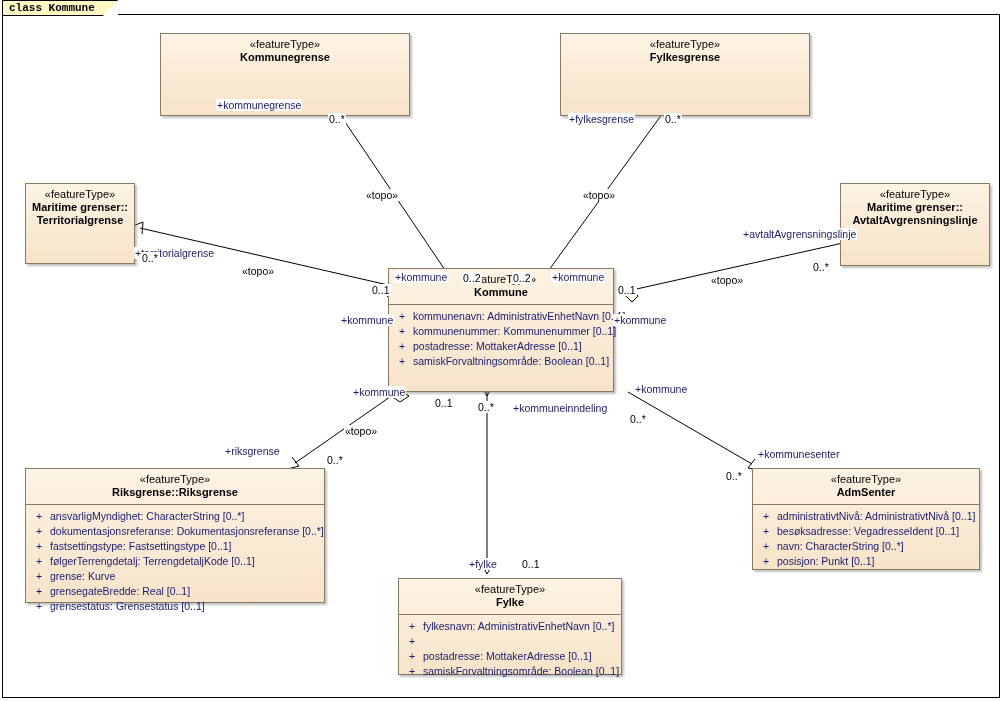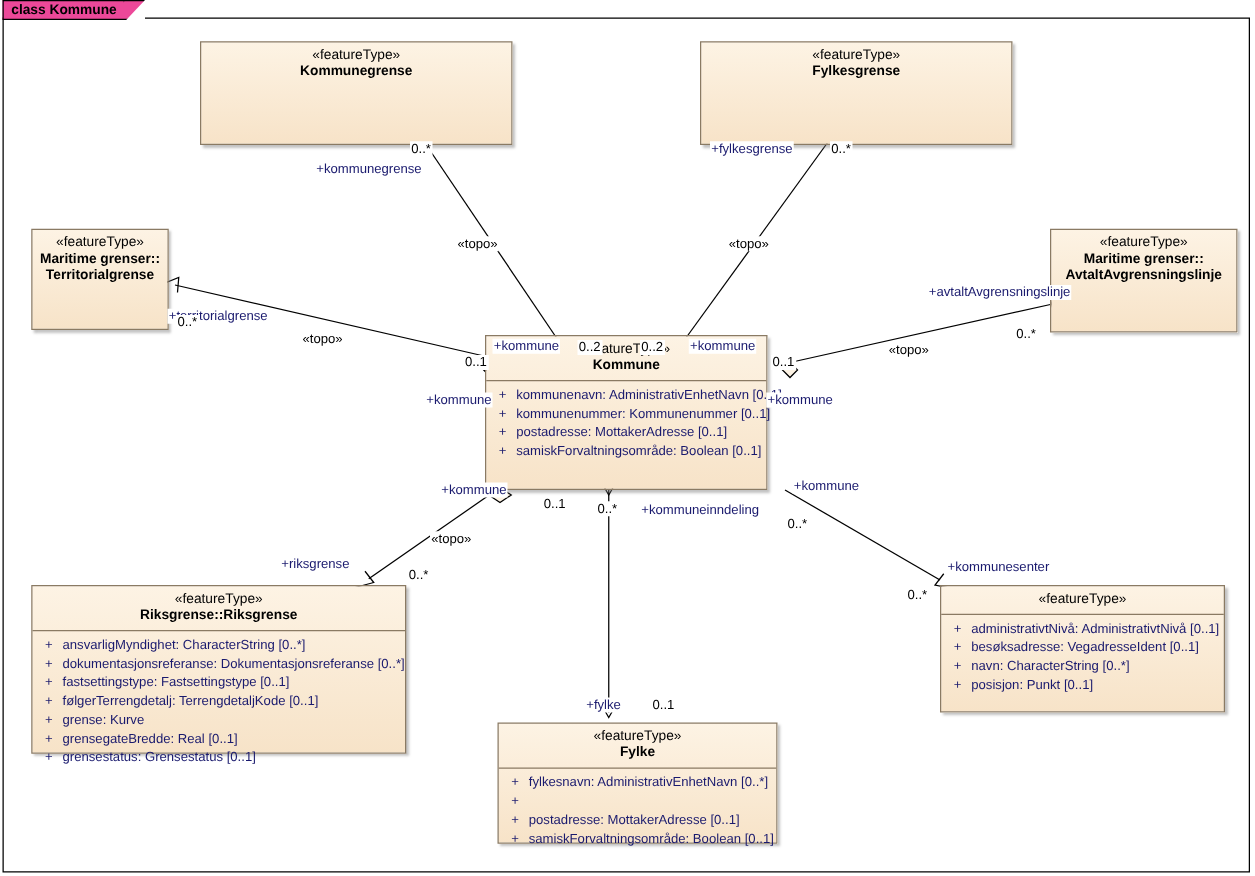--- a/index.html
+++ b/index.html
@@ -2,22 +2,22 @@
 <html><head>
 <meta charset="utf-8">
 <style>
   html,body{margin:0;padding:0;background:#ffffff;}
   body{font-family:"Liberation Sans",sans-serif;}
   #canvas{position:relative;width:1004px;height:701px;background:#ffffff;overflow:hidden;}
 
   
   .frame{position:absolute;left:2px;top:14px;width:998px;height:684px;border:1px solid #000;box-sizing:border-box;}
   .frame-tab{position:absolute;left:2px;top:0px;height:16px;box-sizing:border-box;
-    border:1px solid #000;background:#ec4899;padding:0 22px 0 6px;font-size:11px;font-weight:bold;color:#000;
-    line-height:15px;white-space:nowrap;}
+    border:1px solid #000;background:#fef9c3;padding:0 22px 0 6px;font-size:11px;font-weight:bold;color:#000;
+    line-height:15px;white-space:nowrap;font-family:Liberation Mono, monospace;}
   .frame-tab:after{content:"";position:absolute;right:-1px;top:-1px;width:0;height:0;
     border-left:16px solid transparent;border-bottom:17px solid #ffffff;}
   .frame-tab .tab-diag{position:absolute;right:-1px;top:-1px;width:17px;height:17px;overflow:hidden;}
   .frame-tab .tab-diag i{position:absolute;display:block;width:1px;height:24px;background:#000;
     transform:rotate(42deg);transform-origin:top left;left:0px;top:0px;}
 
   
   .cls{position:absolute;box-sizing:border-box;border:1px solid #8a7a63;
     background:linear-gradient(to bottom,#fdf3e4 0%,#f7e3c8 100%);
     box-shadow:2px 2px 2px rgba(120,120,120,.45);}
@@ -198,20 +198,21 @@
       <div class="attr">
           <span class="vis">+</span>
           <span class="txt">samiskForvaltningsområde: Boolean [0..1]</span>
         </div>
     </div>
   </div>
 
   <div class="cls" style="left:752px;top:468px;width:228px;height:102px;">
     <div class="hdr">
       <div class="stereo">«featureType»</div>
+      <div class="cname">AdmSenter</div>
     </div>
     <div class="sep"></div>
     <div class="attrs">
       <div class="attr">
           <span class="vis">+</span>
           <span class="txt">administrativtNivå: AdministrativtNivå [0..1]</span>
         </div>
       <div class="attr">
           <span class="vis">+</span>
           <span class="txt">besøksadresse: VegadresseIdent [0..1]</span>
@@ -220,21 +221,21 @@
           <span class="vis">+</span>
           <span class="txt">navn: CharacterString [0..*]</span>
         </div>
       <div class="attr">
           <span class="vis">+</span>
           <span class="txt">posisjon: Punkt [0..1]</span>
         </div>
     </div>
   </div>
 
-  <div class="lbl" style="left:216px;top:129px;margin-left:36px;">+kommunegrense</div>
+  <div class="lbl" style="left:216px;top:99px;">+kommunegrense</div>
   <div class="mult" style="left:328px;top:113px;">0..*</div>
   <div class="stereolbl" style="left:365px;top:189px;">«topo»</div>
   <div class="mult" style="left:462px;top:272px;">0..2</div>
 
   <div class="lbl" style="left:568px;top:113px;">+fylkesgrense</div>
   <div class="mult" style="left:664px;top:113px;">0..*</div>
   <div class="stereolbl" style="left:582px;top:189px;">«topo»</div>
   <div class="mult" style="left:512px;top:272px;">0..2</div>
 
   <div class="lbl" style="left:134px;top:221px;margin-top:26px;">+territorialgrense</div>

